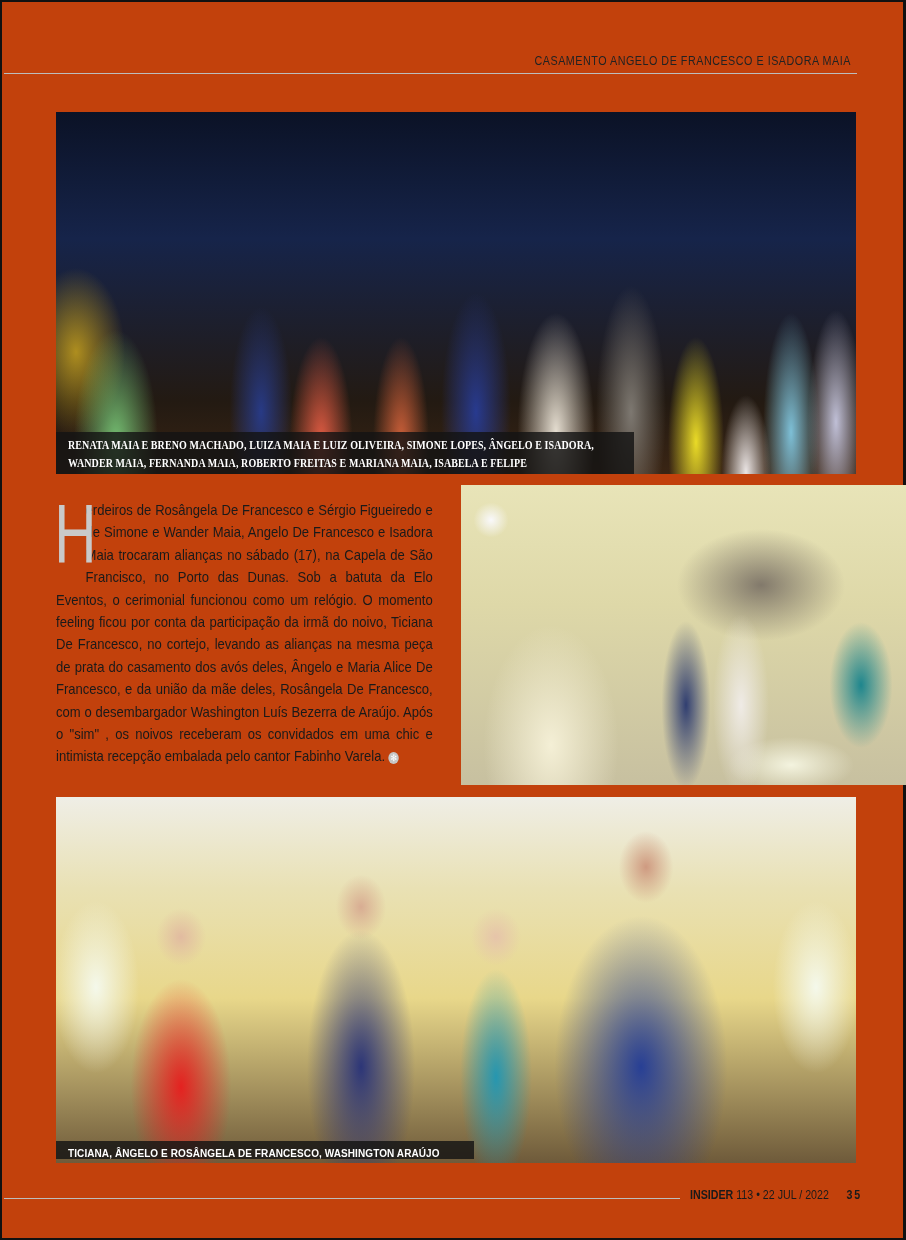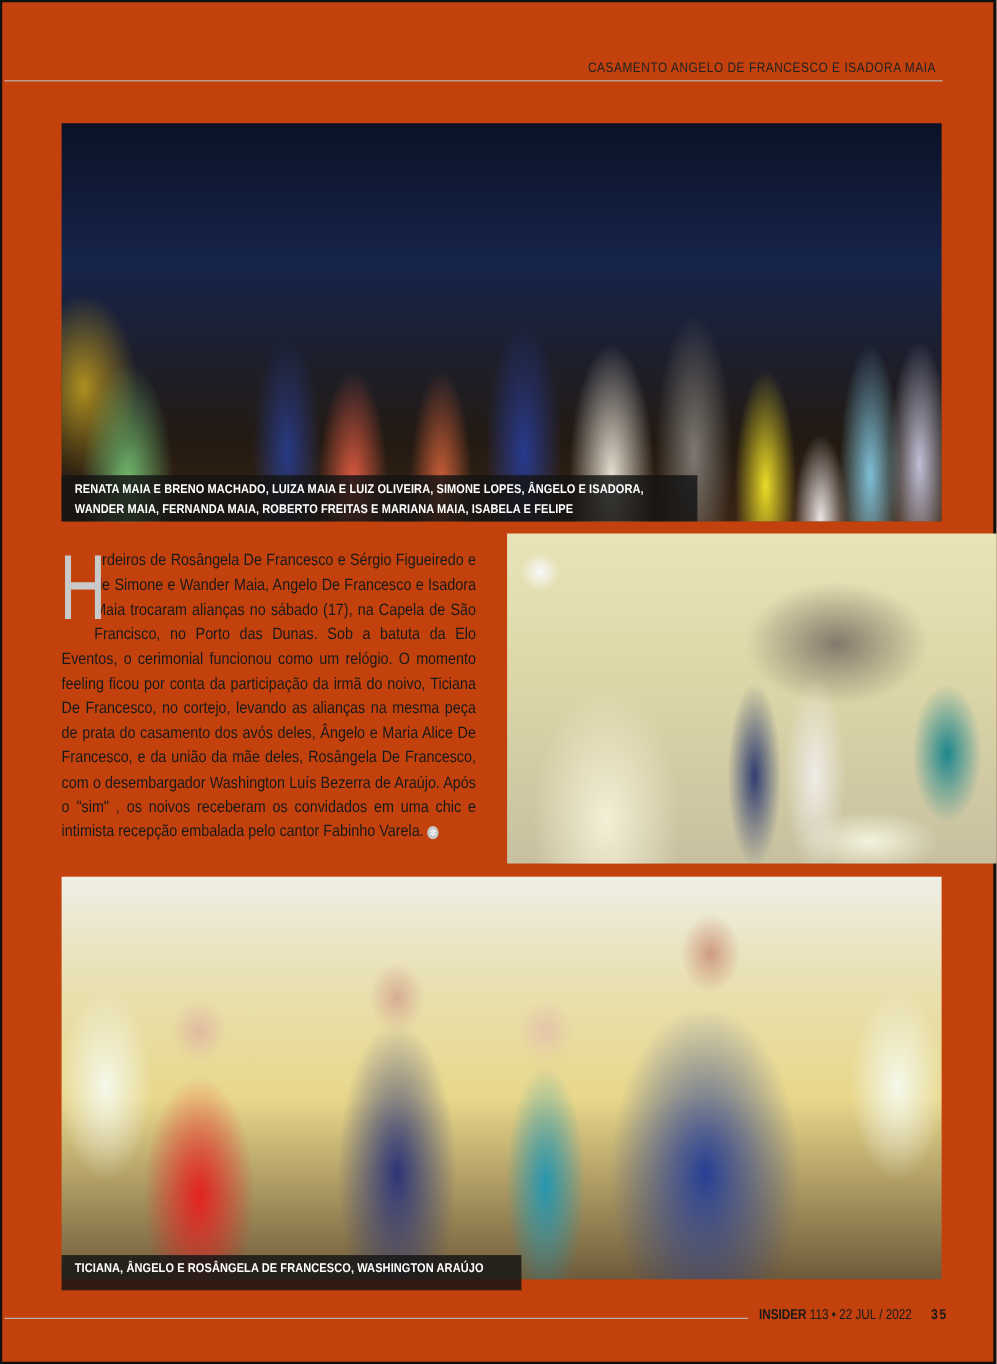--- a/index.html
+++ b/index.html
@@ -69,22 +69,22 @@
 
   
   .caption {
     position: absolute; background: rgba(20,20,20,0.82); color: #fff;
     font-family: "Liberation Sans", sans-serif; font-weight: bold;
     font-size: 11.5px; line-height: 18px; letter-spacing: 0.1px;
     padding: 4px 8px 3px 12px;
     transform-origin: left top;
   }
   .caption span { display: block; white-space: nowrap; }
-  .caption-top { left: 54px; top: 430px; width: 578px; height: 42px; }
-  .caption-bottom { left: 54px; top: 1139px; width: 418px; height: 32px; padding-top: 3px; }
+  .caption-top { left: 54px; top: 430px; width: 578px; height: 42px; font-family: Liberation Serif, serif; }
+  .caption-bottom { left: 54px; top: 1139px; width: 418px; height: 18px; padding-top: 3px; }
   .cap-inner { transform: scaleX(0.87); transform-origin: left center; }
 
   
   .article {
     position: absolute; left: 54px; top: 497px; width: 377px;
     font-family: "Liberation Sans", sans-serif;
     font-size: 15px; line-height: 22.4px; color: #1a1a1a;
   }
   .article-inner { width: 433px; transform: scaleX(0.87); transform-origin: left top; text-align: justify; hyphens: manual; }
   .drop-cap {

